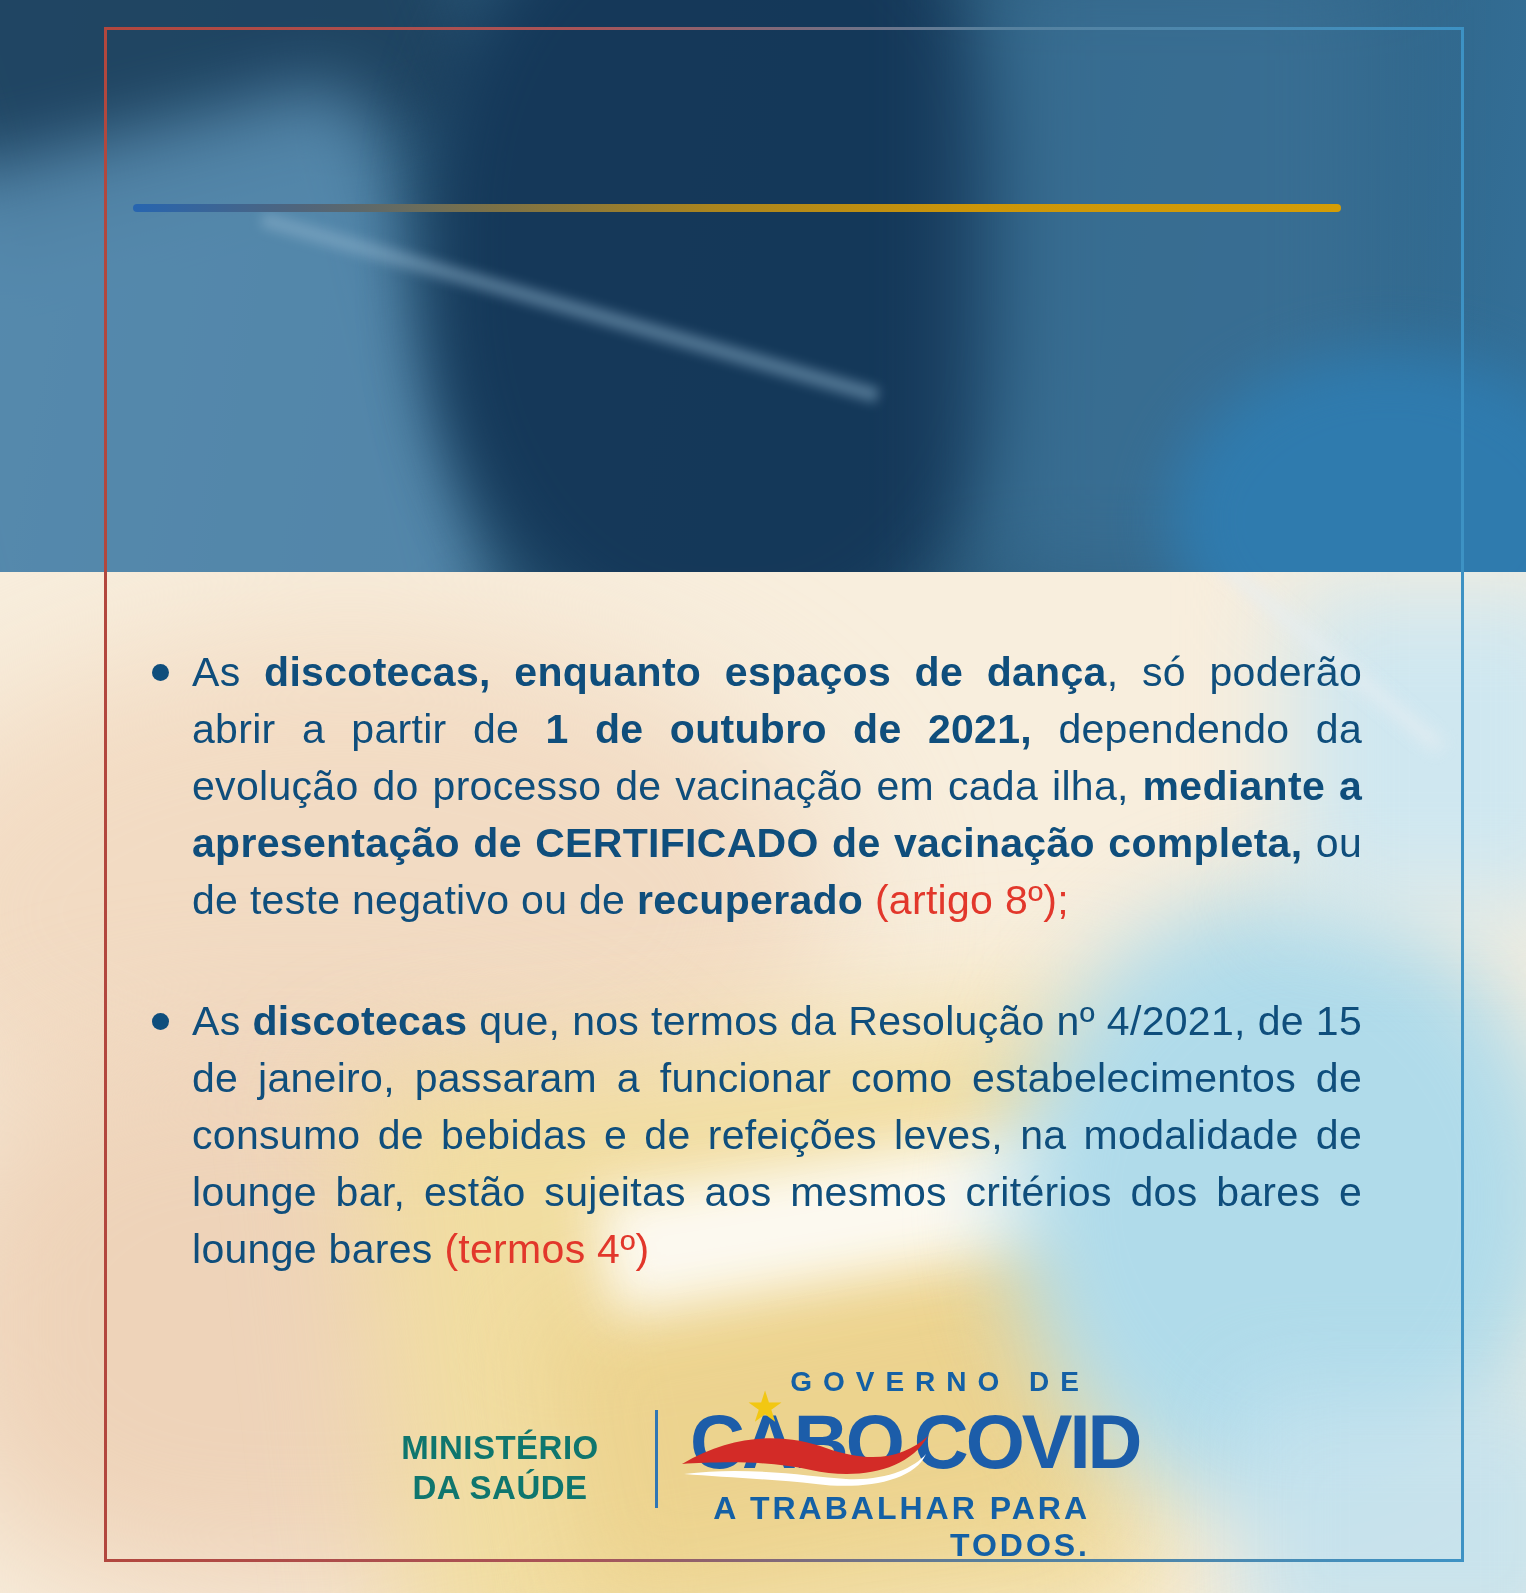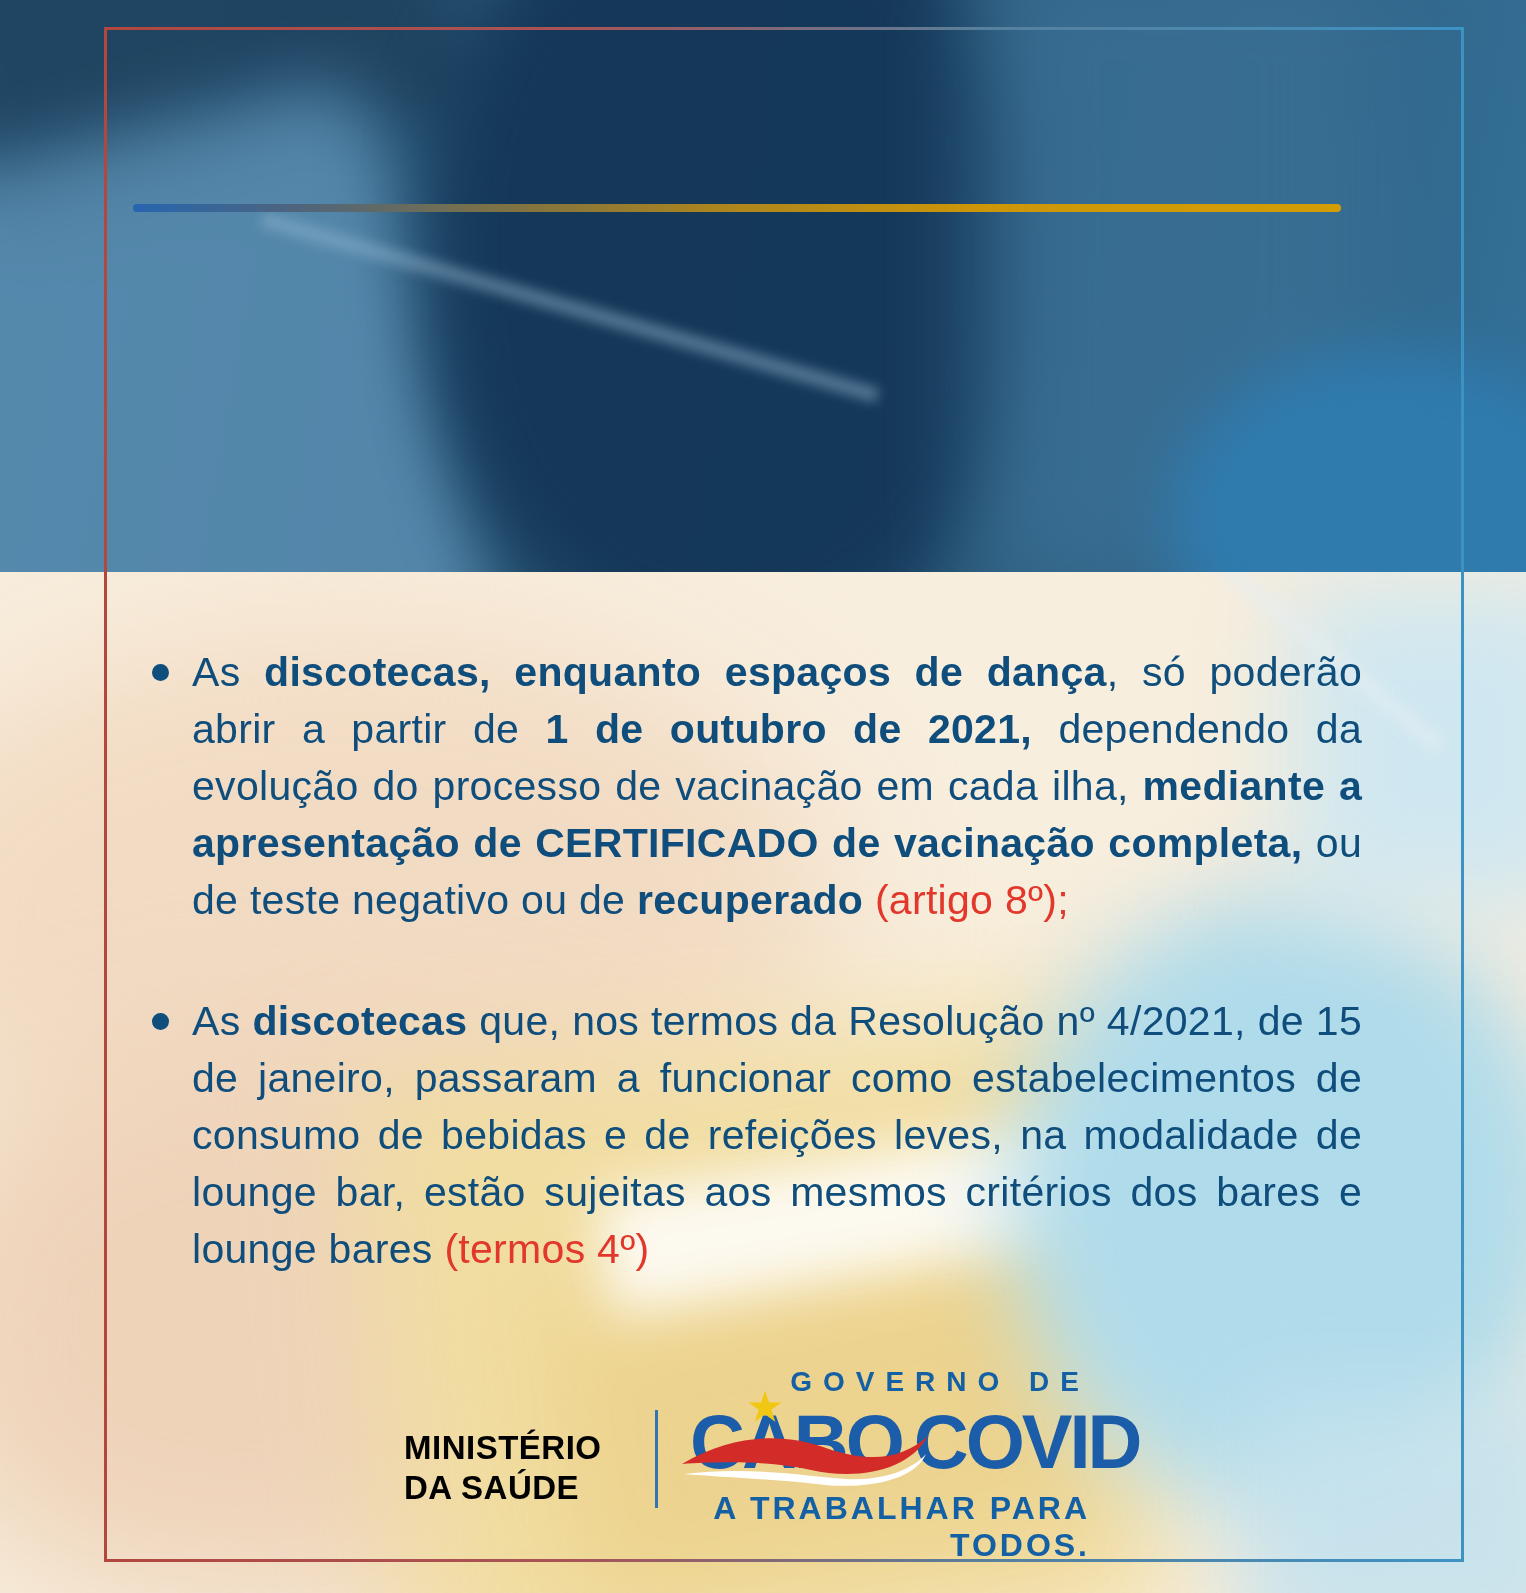--- a/index.html
+++ b/index.html
@@ -65,22 +65,22 @@
   }
   .bullet-item + .bullet-item { margin-top:64px; }
   .dot { position:absolute; left:2px; top:20px; width:17px; height:17px; border-radius:50%; background:#0f4e7c; }
   .bullet-text { margin:0; }
   .b   { font-weight:700; }
   .red { color:#e2372b; }
 
   
   .footer { position:absolute; left:0; top:1360px; width:100%; height:200px; z-index:3; }
   .ministry {
-    position:absolute; left:404px; top:68px; width:240px; 
-    color:#000000; font-weight:700; font-size:33px; line-height:40px; letter-spacing:.5px;
+    position:absolute; left:380px; top:68px; width:240px; text-align:center;
+    color:#0f766e; font-weight:700; font-size:33px; line-height:40px; letter-spacing:.5px;
   }
   .vline { position:absolute; left:655px; top:50px; width:3px; height:98px; background:#2f76b4; }
   .gov { position:absolute; left:690px; top:6px; width:400px; text-align:right; color:#1460a5; }
   .gov-top { font-size:28px; font-weight:700; letter-spacing:11px; text-indent:11px; }
   .gov-name {
     position:relative; display:inline-block; margin-top:6px;
     font-size:76px; line-height:1; font-weight:800; letter-spacing:-3px; color:#1c5da9; white-space:nowrap;
   }
   .gov-sp { display:inline-block; width:12px; }
   .star { position:absolute; left:58px; top:-16px; font-size:38px; letter-spacing:0; color:#f2c713; z-index:2; }

